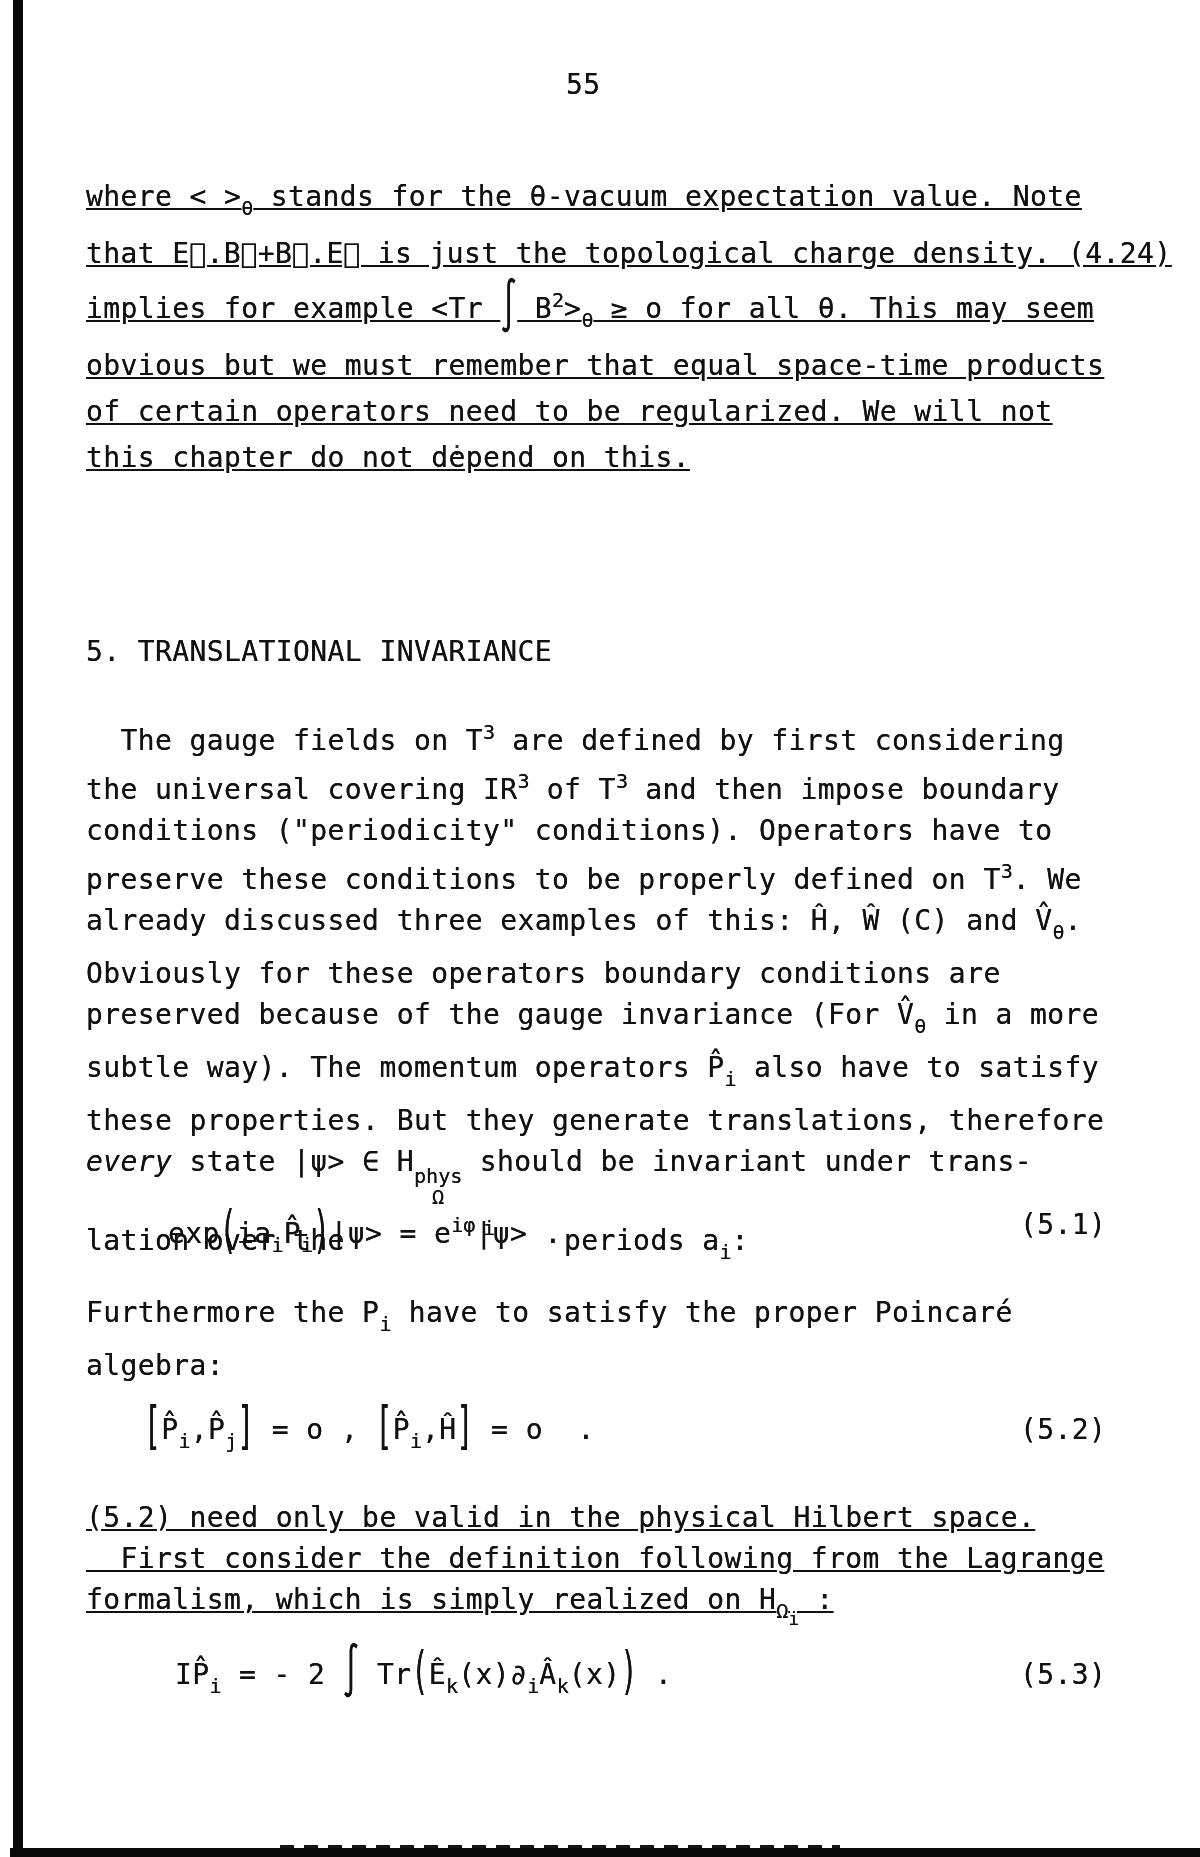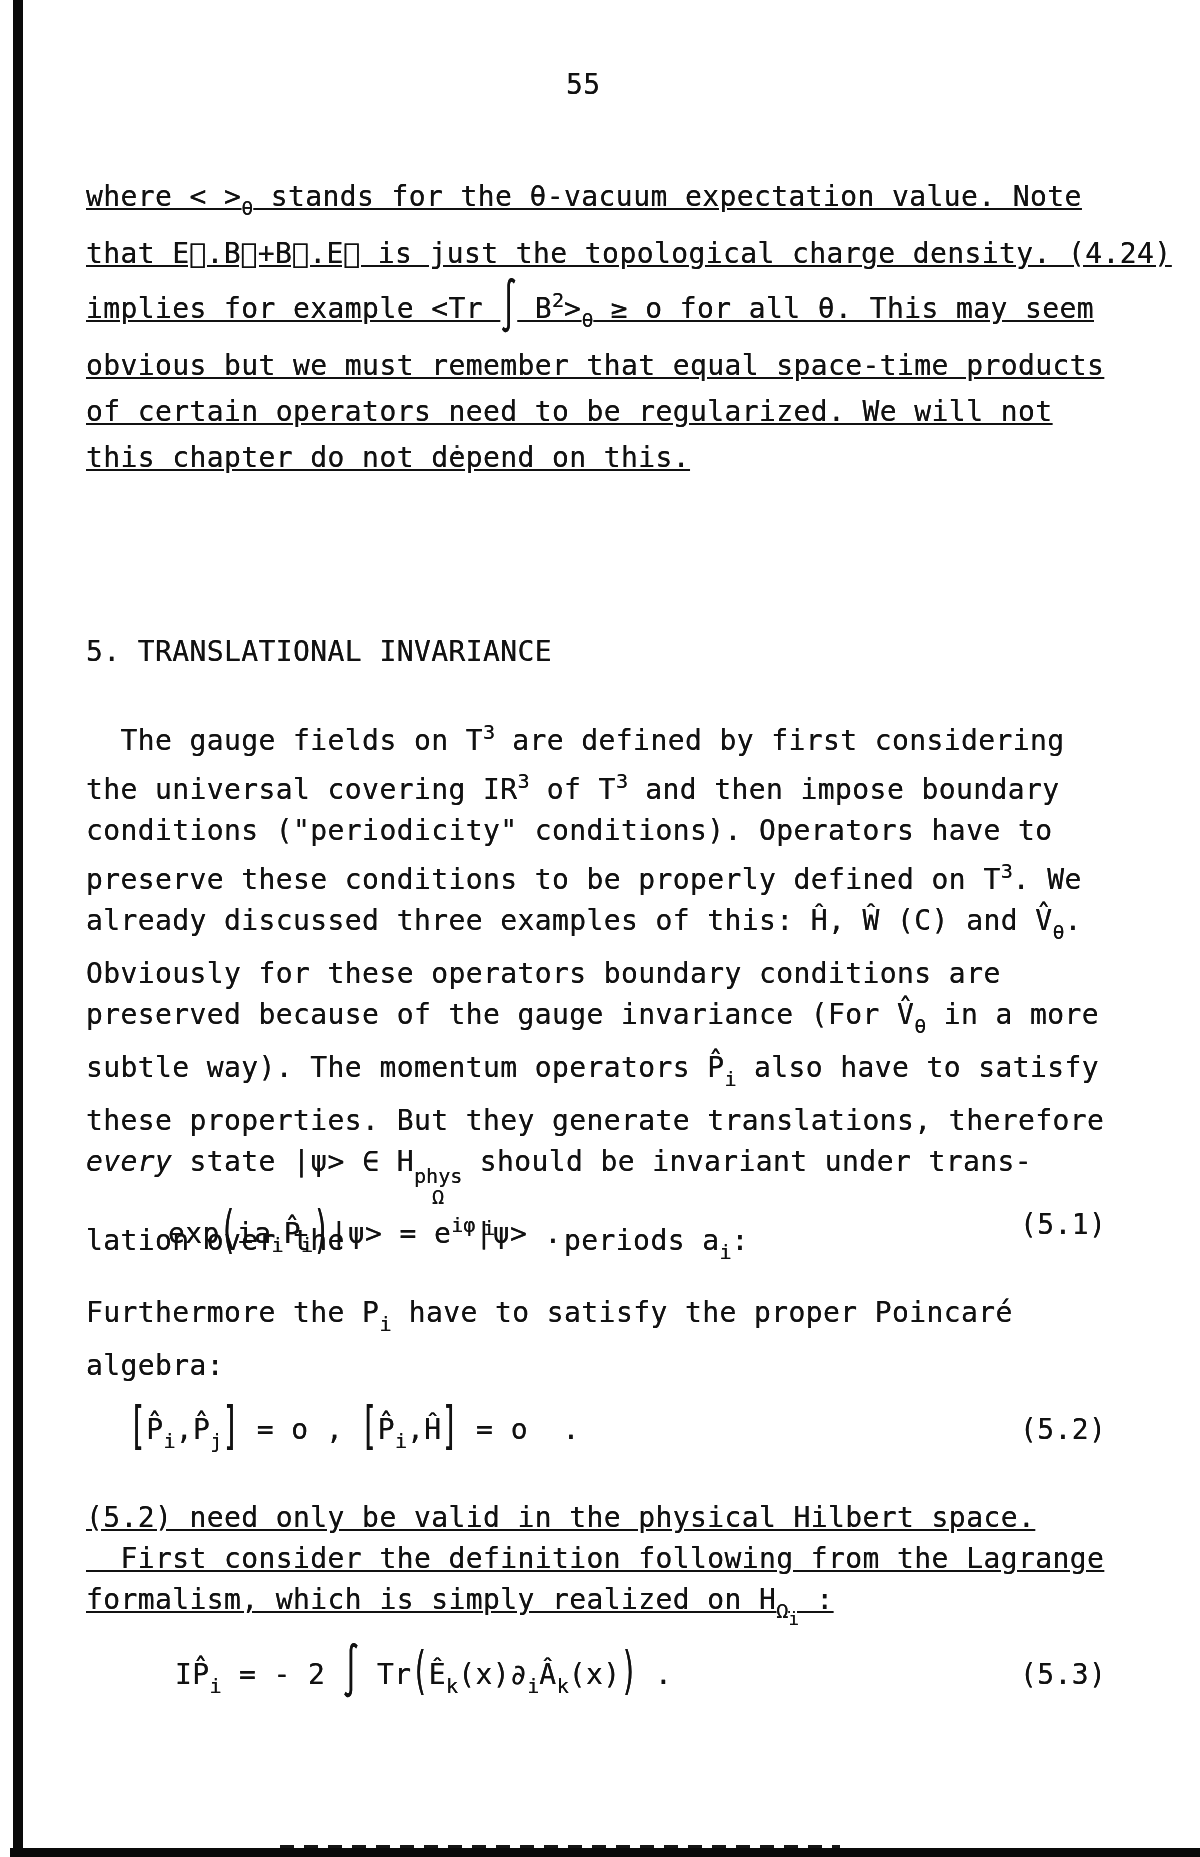--- a/index.html
+++ b/index.html
@@ -18,21 +18,21 @@
   #heading{left:86px;top:631px;line-height:42px;}
   #p2{left:86px;top:712px;line-height:41px;width:1030px;}
   #p3{left:86px;top:1292px;line-height:41px;width:1030px;}
   #p4{left:86px;top:1497px;line-height:41px;width:1030px;text-decoration:underline;}
   
   .eq{left:86px;width:1070px;line-height:56px;position:absolute;}
   #eq1{top:1197px;}
   #eq2{top:1402px;}
   #eq3{top:1647px;}
   #eq1 .formula{margin-left:82px;}
-  #eq2 .formula{margin-left:43px;}
+  #eq2 .formula{margin-left:58px;}
   #eq3 .formula{margin-left:89px;}
   .eq-label{position:absolute;left:934px;top:0;line-height:56px;}
   
   .seg-sub{font-size:0.72em;vertical-align:-0.45em;letter-spacing:0;}
   .seg-subsub{font-size:0.62em;vertical-align:-0.95em;letter-spacing:0;}
   .seg-sup{font-size:0.72em;vertical-align:0.55em;letter-spacing:0;}
   .seg-i{font-style:italic;text-align:center;}
   .seg-big{display:inline-block;transform:scaleY(1.85);transform-origin:50% 58%;}
   .seg-hang{font-size:0.72em;vertical-align:0.75em;letter-spacing:0;}
   .seg-stack{display:inline-flex;flex-direction:column;vertical-align:-0.55em;

